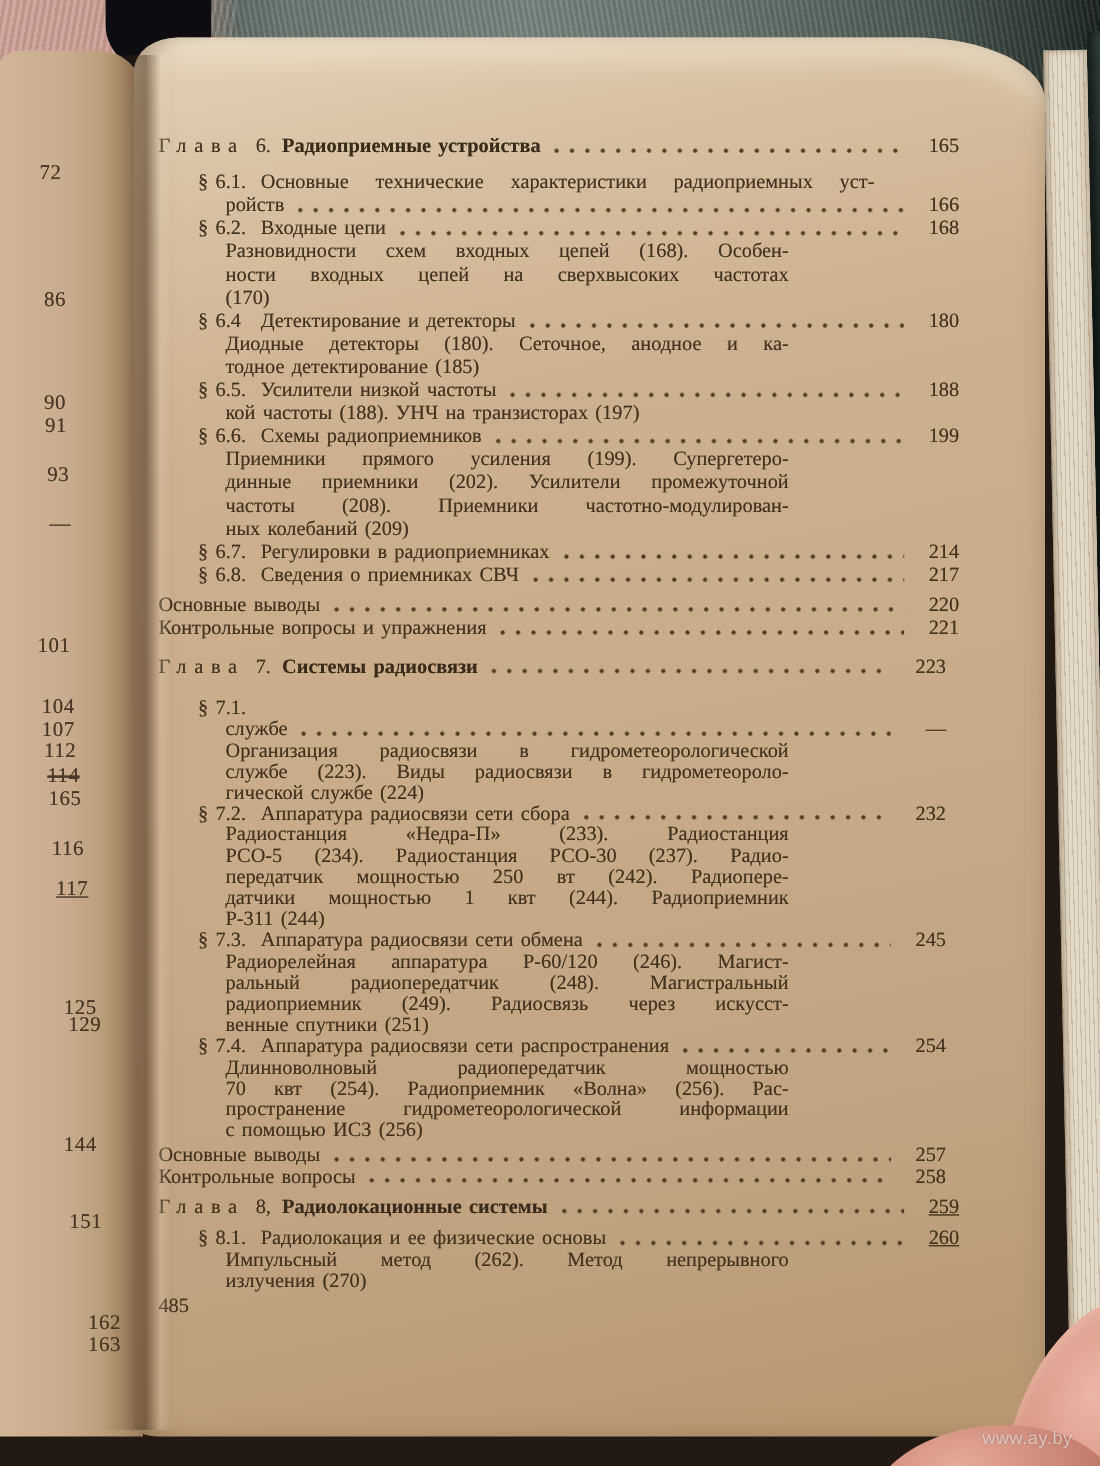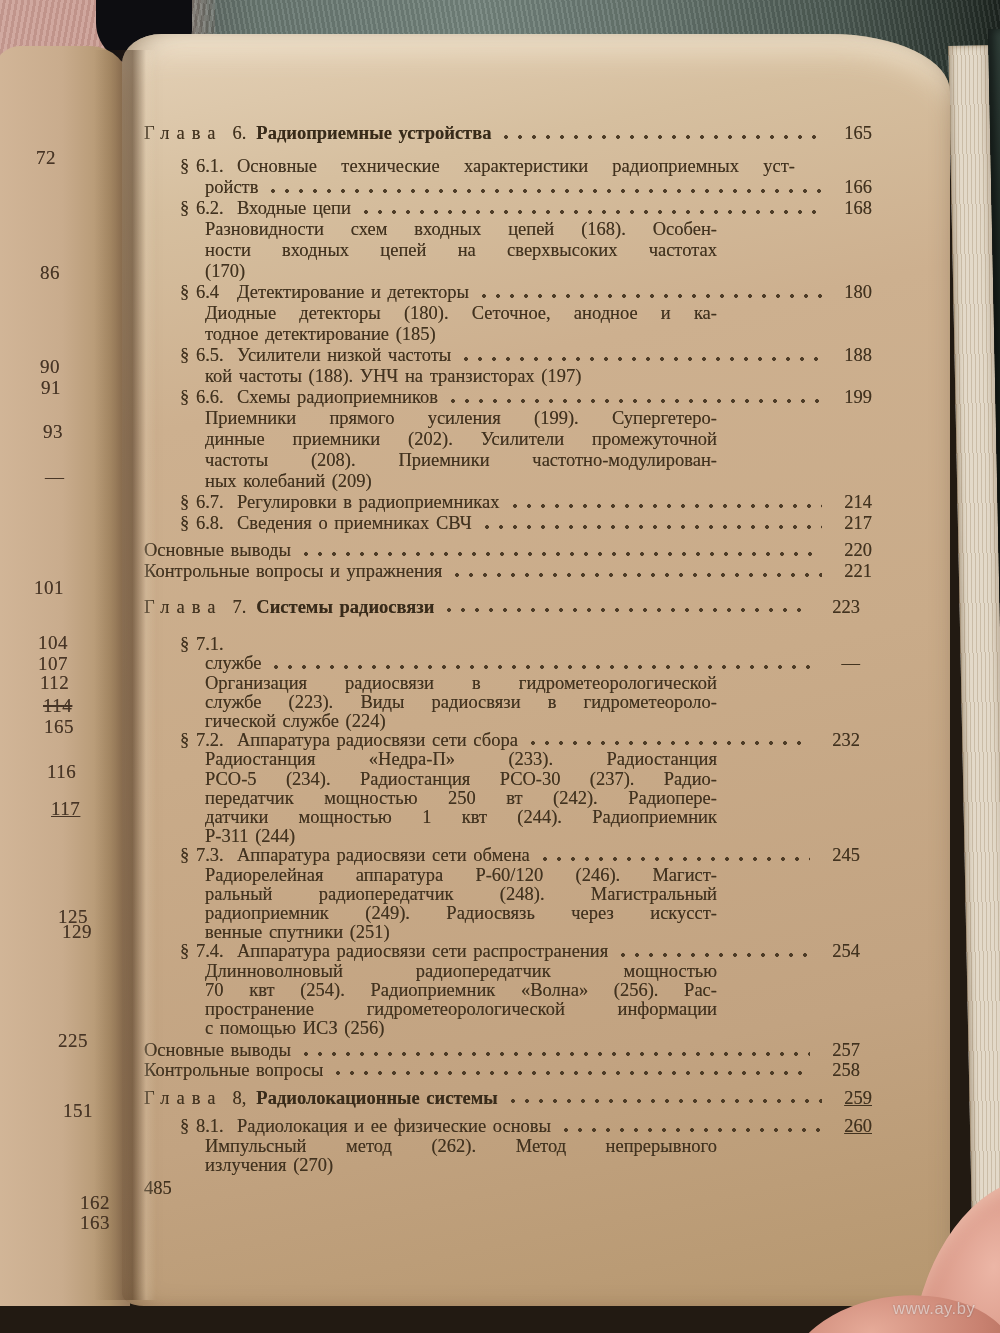--- a/index.html
+++ b/index.html
@@ -113,21 +113,21 @@
       <div class="margin-num" style="top: 577px; left: 34px;">101</div>
       <div class="margin-num" style="top: 632px; left: 38px;">104</div>
       <div class="margin-num" style="top: 653px; left: 38px;">107</div>
       <div class="margin-num" style="top: 672px; left: 40px;">112</div>
       <div class="margin-num struck" style="top: 695px; left: 43px;">114</div>
       <div class="margin-num" style="top: 716px; left: 44px;">165</div>
       <div class="margin-num" style="top: 761px; left: 47px;">116</div>
       <div class="margin-num" style="top: 798px; left: 51px; text-decoration: underline;">117</div>
       <div class="margin-num" style="top: 866px; left: 58px; margin-top: 40px;">125</div>
       <div class="margin-num" style="top: 921px; left: 62px;">129</div>
-      <div class="margin-num" style="top: 1030px; left: 58px;">225</div>
+      <div class="margin-num" style="top: 1030px; left: 58px;">144</div>
       <div class="margin-num" style="top: 1100px; left: 63px;">151</div>
       <div class="margin-num" style="top: 1192px; left: 80px;">162</div>
       <div class="margin-num" style="top: 1212px; left: 80px;">163</div>
     </div>
 
   <div class="main-paper">
     <div class="toc" id="toc">
         <div class="chapter-block ch6">
           <div class="trow chead">
             <span class="ch-word">Глава</span>

